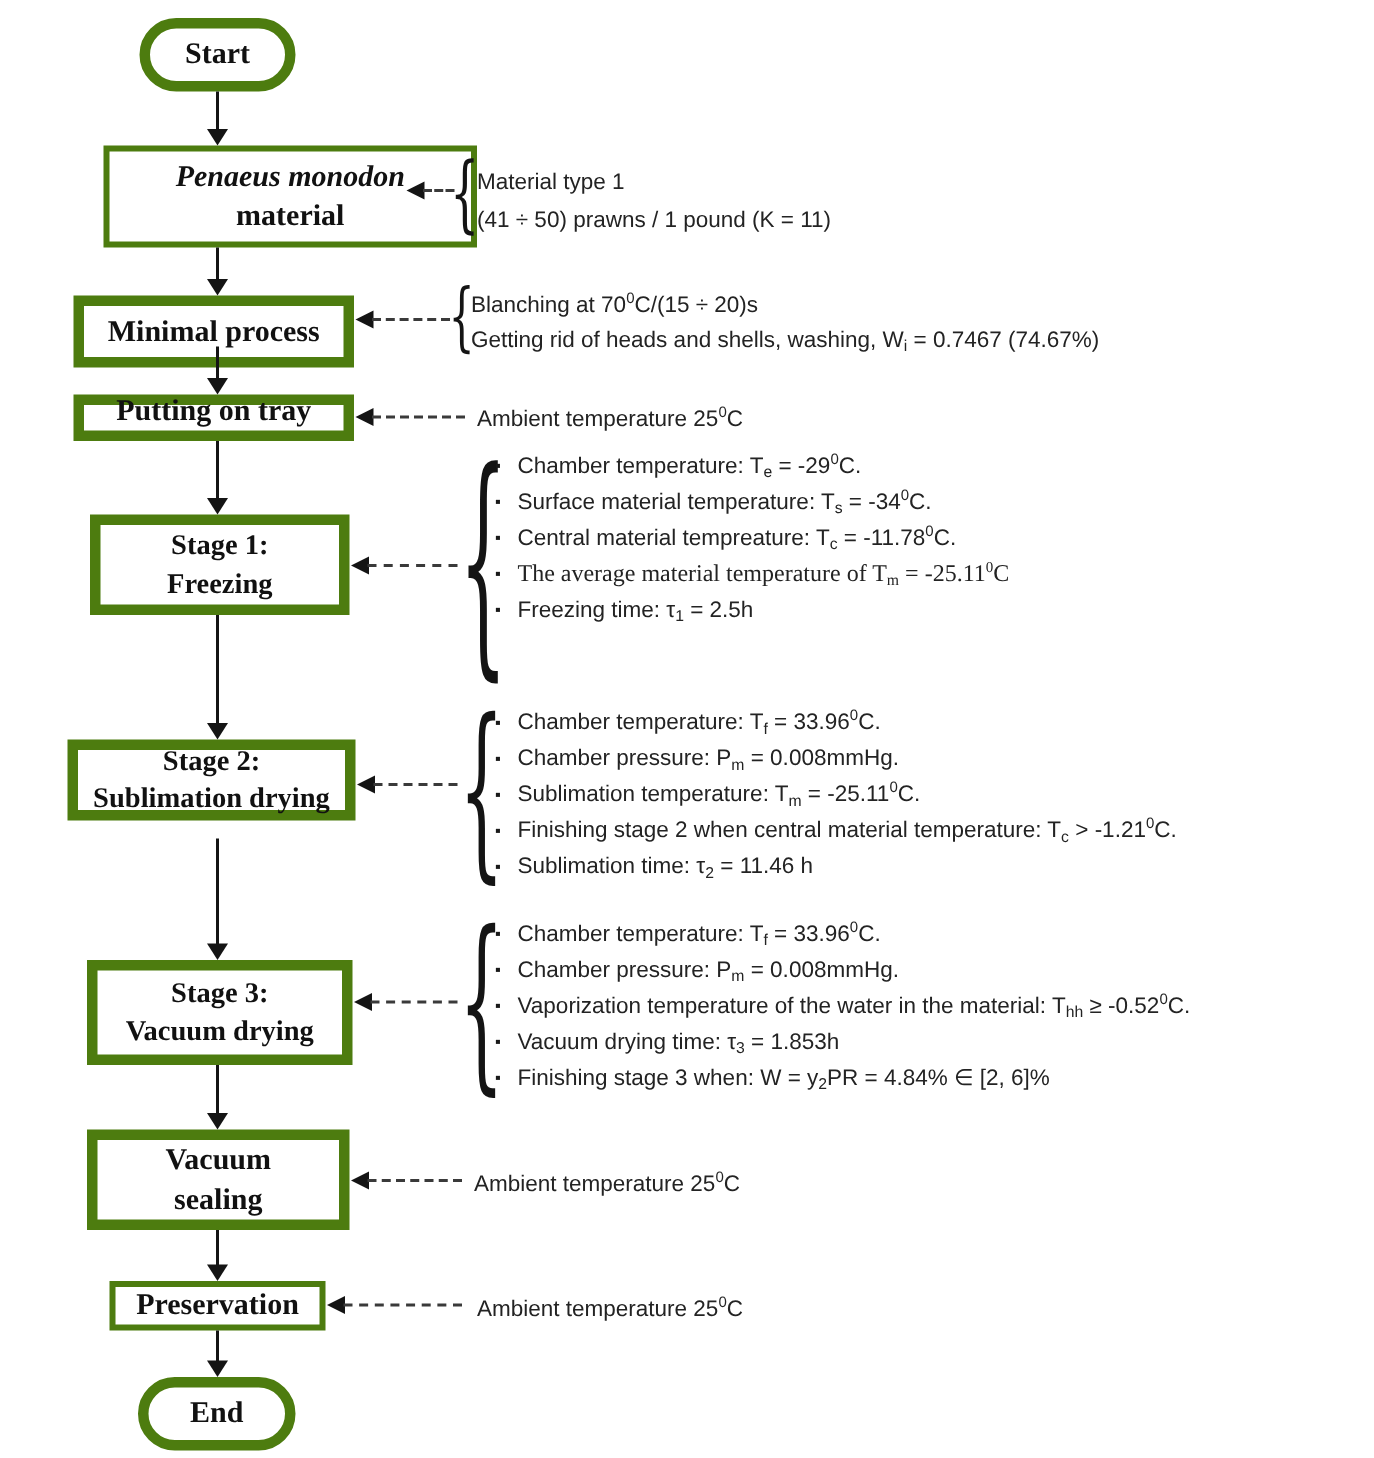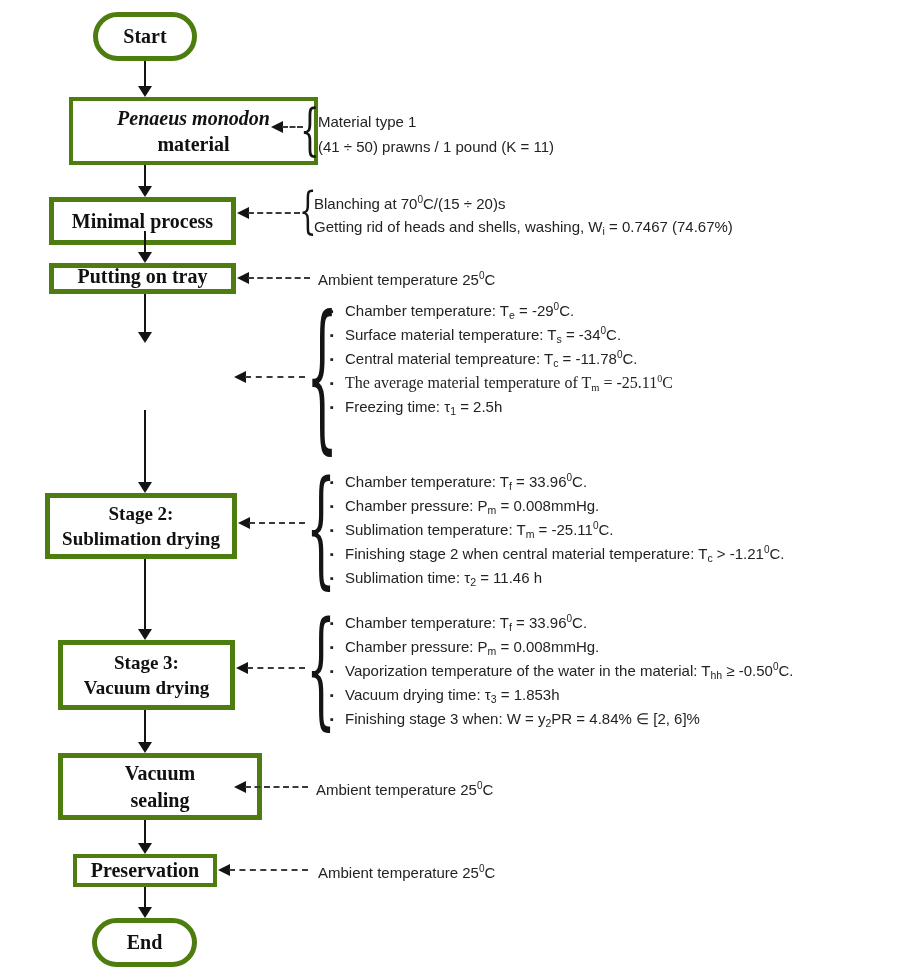--- a/index.html
+++ b/index.html
@@ -1,20 +1,20 @@
 <!DOCTYPE html>
 <html><head>
 <meta charset="utf-8">
 <style>
   html,body{margin:0;padding:0;background:#fff;}
   .canvas{position:relative;width:916px;height:972px;background:#ffffff;overflow:hidden;
           font-family:"Liberation Sans",sans-serif;color:#1a1a1a;}
 
   
-  .node{position:absolute;box-sizing:border-box;border:5px solid #4d7c0f;background:#fff;
+  .node{position:absolute;box-sizing:border-box;border:7px solid #4d7c0f;background:#fff;
         display:flex;flex-direction:column;align-items:center;justify-content:center;
         font-family:"Liberation Serif",serif;font-weight:bold;color:#111;text-align:center;
         line-height:1.32;}
   .node.thick{border-width:4px;}
   .stadium{border-radius:26px;}
   .nl1,.nl2{white-space:nowrap;}
   .it{font-style:italic;}
 
   
   .varrow{position:absolute;width:14px;}
@@ -56,32 +56,36 @@
   </div>
 
   <div class="node" style="left:49px;top:197px;width:187px;height:48px;font-size:20px;">
     <div class="nl1">Minimal process</div>
   </div>
 
   <div class="node" style="left:49px;top:263px;width:187px;height:31px;font-size:20px;justify-content:flex-end;">
     <div class="nl1">Putting on tray</div>
   </div>
 
+  <div class="node" style="left:60px;top:343px;width:173px;height:67px;font-size:19px;">
+    <div class="nl1">Stage 1:</div>
+    <div class="nl2">Freezing</div>
+  </div>
 
-  <div class="node" style="left:45px;top:493px;width:192px;height:66px;font-size:19px;">
+  <div class="node" style="left:45px;top:493px;width:192px;height:54px;font-size:19px;">
     <div class="nl1">Stage 2:</div>
     <div class="nl2">Sublimation drying</div>
   </div>
 
   <div class="node" style="left:58px;top:640px;width:177px;height:70px;font-size:19px;">
     <div class="nl1">Stage 3:</div>
     <div class="nl2">Vacuum drying</div>
   </div>
 
-  <div class="node" style="left:58px;top:753px;width:204px;height:67px;font-size:20px;">
+  <div class="node" style="left:58px;top:753px;width:175px;height:67px;font-size:20px;">
     <div class="nl1">Vacuum</div>
     <div class="nl2">sealing</div>
   </div>
 
   <div class="node thick" style="left:73px;top:854px;width:144px;height:33px;font-size:20px;">
     <div class="nl1">Preservation</div>
   </div>
 
   <div class="node stadium" style="left:92px;top:918px;width:105px;height:49px;font-size:20px;">
     <div class="nl1">End</div>
@@ -153,21 +157,21 @@
     <div class="ann-line"><span class="blt">▪</span><span class="rich"><span>Chamber temperature: T</span><sub>f</sub><span> = 33.96</span><sup>0</sup><span>C.</span></span></div>
     <div class="ann-line"><span class="blt">▪</span><span class="rich"><span>Chamber pressure: P</span><sub>m</sub><span> = 0.008mmHg.</span></span></div>
     <div class="ann-line"><span class="blt">▪</span><span class="rich"><span>Sublimation temperature: T</span><sub>m</sub><span> = -25.11</span><sup>0</sup><span>C.</span></span></div>
     <div class="ann-line"><span class="blt">▪</span><span class="rich"><span>Finishing stage 2 when central material temperature: T</span><sub>c</sub><span> &gt; -1.21</span><sup>0</sup><span>C.</span></span></div>
     <div class="ann-line"><span class="blt">▪</span><span class="rich"><span>Sublimation time: τ</span><sub>2</sub><span> = 11.46 h</span></span></div>
   </div>
 
   <div class="ann" style="left:330px;top:611px;line-height:23px;">
     <div class="ann-line"><span class="blt">▪</span><span class="rich"><span>Chamber temperature: T</span><sub>f</sub><span> = 33.96</span><sup>0</sup><span>C.</span></span></div>
     <div class="ann-line"><span class="blt">▪</span><span class="rich"><span>Chamber pressure: P</span><sub>m</sub><span> = 0.008mmHg.</span></span></div>
-    <div class="ann-line"><span class="blt">▪</span><span class="rich"><span>Vaporization temperature of the water in the material: T</span><sub>hh</sub><span> ≥ -0.50</span><sup>0</sup><span>C.</span></span></div>
+    <div class="ann-line"><span class="blt">▪</span><span class="rich"><span>Vaporization temperature of the water in the material: T</span><sub>hh</sub><span> ≥ -0.52</span><sup>0</sup><span>C.</span></span></div>
     <div class="ann-line"><span class="blt">▪</span><span class="rich"><span>Vacuum drying time: τ</span><sub>3</sub><span> = 1.853h</span></span></div>
     <div class="ann-line"><span class="blt">▪</span><span class="rich"><span>Finishing stage 3 when: W = y</span><sub>2</sub><span>PR = 4.84% ∈ [2, 6]%</span></span></div>
   </div>
 
   <div class="ann" style="left:316px;top:778px;line-height:23px;">
     <div class="ann-line"><span class="rich"><span>Ambient temperature 25</span><sup>0</sup><span>C</span></span></div>
   </div>
 
   <div class="ann" style="left:318px;top:861px;line-height:23px;">
     <div class="ann-line"><span class="rich"><span>Ambient temperature 25</span><sup>0</sup><span>C</span></span></div>

